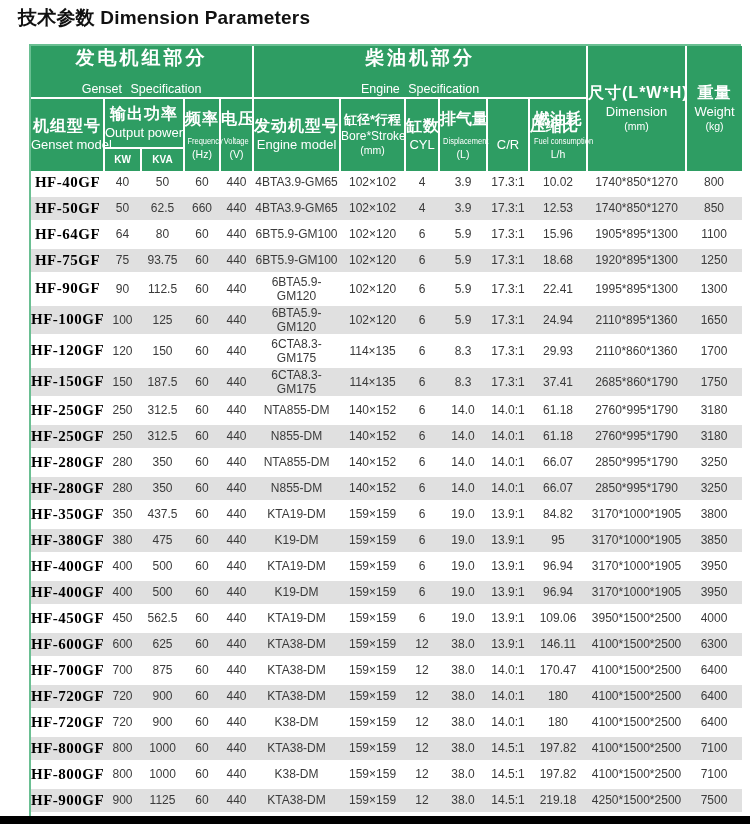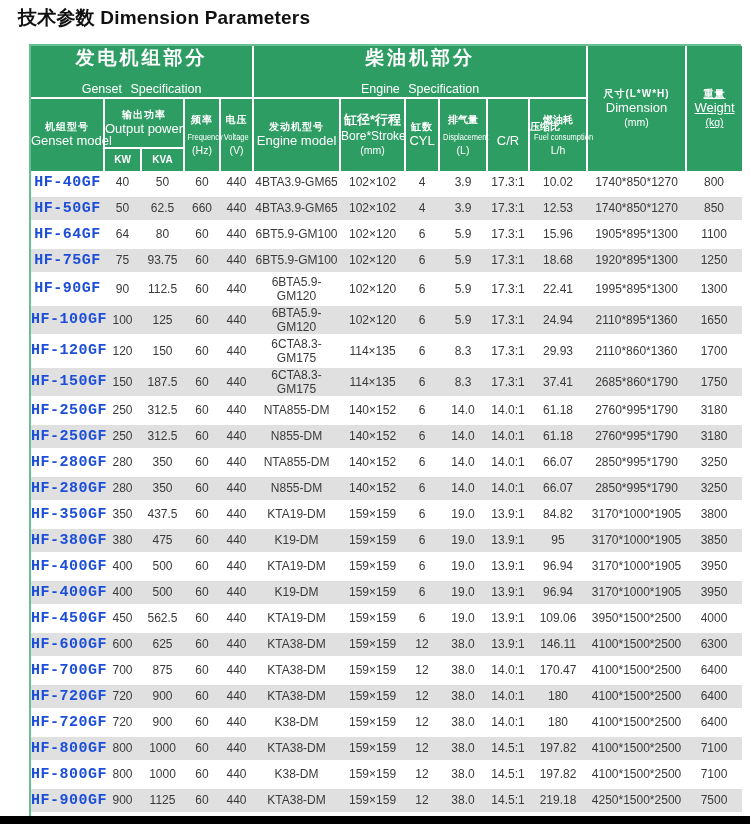--- a/index.html
+++ b/index.html
@@ -17,43 +17,43 @@
   }
   table.spec{
     border-collapse:collapse;table-layout:fixed;width:708px;
   }
   
   thead th{
     background:#2e9d63;color:#ffffff;text-align:center;vertical-align:middle;
     padding:0;font-weight:normal;
     border:0 solid #ffffff;border-right:2px solid #ffffff;
   }
-  thead th.no-br{border-right:0;text-decoration:underline;}
+  thead th.no-br{border-right:0;}
   thead th.bb{border-bottom:2px solid #ffffff;}
   tr.h-row1{height:42px;}
   tr.h-row2{height:50px;}
   tr.h-row3{height:23px;}
   .g-zh{display:block;font-size:19px;font-weight:bold;letter-spacing:3px;line-height:1.25;}
   .g-en{display:block;font-size:12.5px;word-spacing:5px;line-height:1.2;margin-top:12px;}
-  .h-zh{display:block;font-size:10px;font-weight:bold;letter-spacing:1px;line-height:1.3;white-space:nowrap;}
+  .h-zh{display:block;font-size:16px;font-weight:bold;letter-spacing:1px;line-height:1.3;white-space:nowrap;}
   .h-en{display:block;font-size:13px;line-height:1.25;white-space:nowrap;}
   .h-tiny{display:inline-block;font-size:8.5px;line-height:1.3;white-space:nowrap;transform:scaleX(.88);transform-origin:center;}
   .h-unit{display:block;font-size:10.5px;line-height:1.25;}
   .kwkva{font-size:10px;font-weight:bold;}
   
   tbody td{
     text-align:center;vertical-align:middle;height:23px;padding:0;
     font-size:12px;color:#3a3a3a;background:#ffffff;
     border-bottom:3px solid #ffffff;
   }
   tbody tr.alt td{background:#e0e0e0;}
   tbody tr:last-child td{border-bottom:0;}
   td.model{
-    font-family:Liberation Mono, monospace;font-weight:bold;
-    font-size:15px;color:#1d4ed8;letter-spacing:0.5px;white-space:nowrap;text-align:center;
+    font-family:Liberation Serif, serif;font-weight:bold;
+    font-size:15px;color:#000000;letter-spacing:0.5px;white-space:nowrap;text-align:center;
   }
   .footer-bar{
     position:absolute;left:0;bottom:0;width:750px;height:8px;background:#000000;
   }
 </style>
 </head>
 <body>
 
 <div class="page-title">技术参数 Dimension Parameters</div>
 

